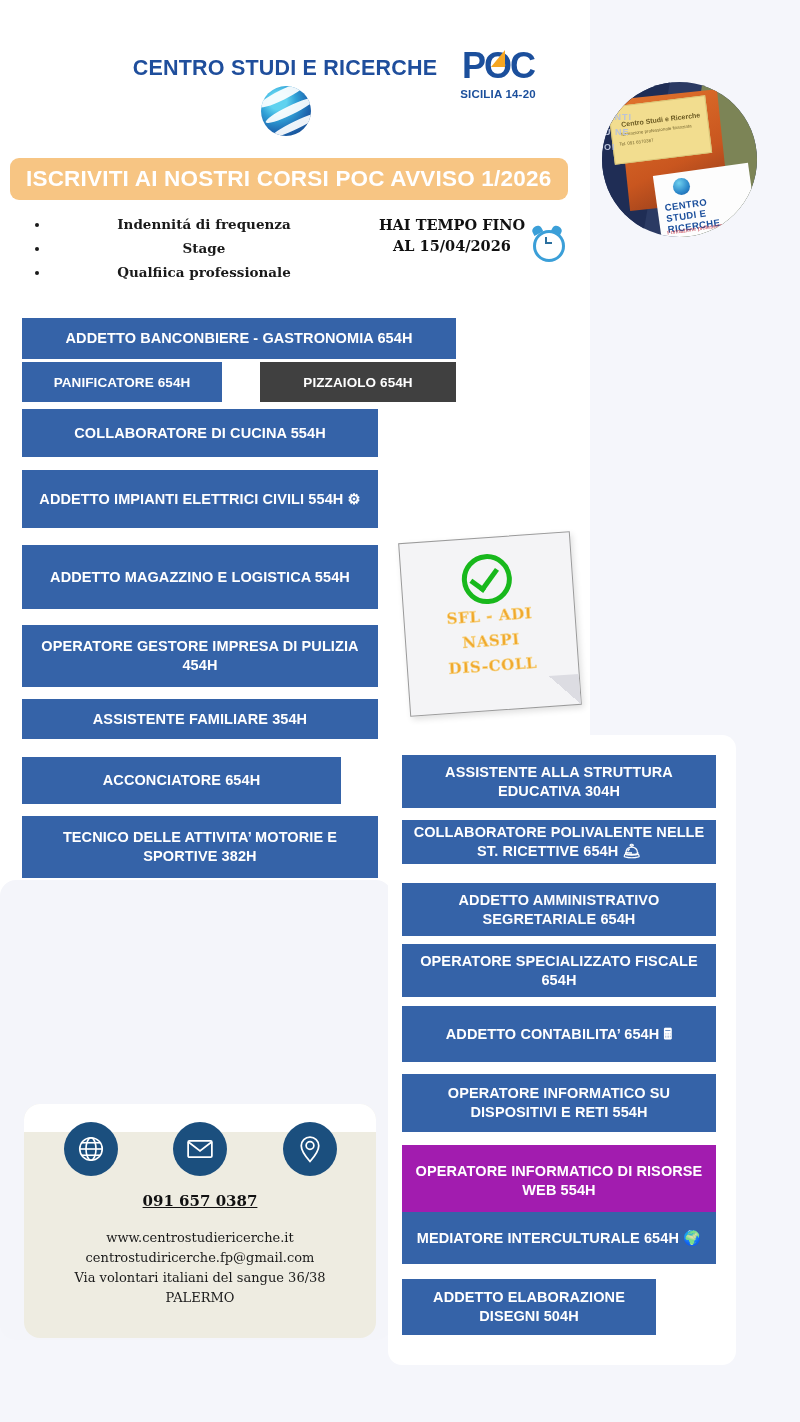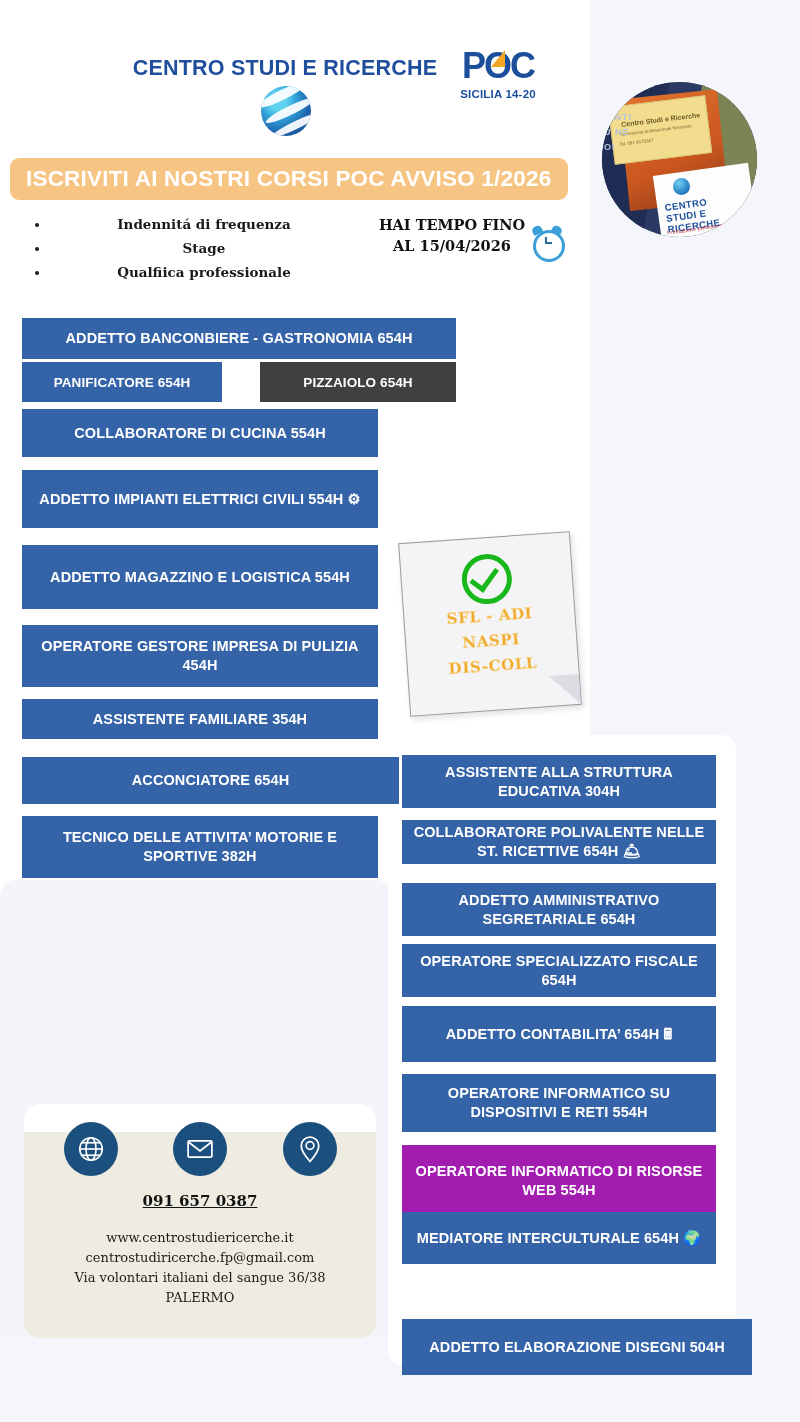--- a/index.html
+++ b/index.html
@@ -304,21 +304,21 @@
       </div>
       <div class="bar" style="left: 22px; top: 545px; width: 356px; height: 64px; background: rgb(53, 99, 168);">
         <span>ADDETTO MAGAZZINO E LOGISTICA 554H</span>
       </div>
       <div class="bar" style="left: 22px; top: 625px; width: 356px; height: 62px; background: rgb(53, 99, 168);">
         <span>OPERATORE GESTORE IMPRESA DI PULIZIA 454H</span>
       </div>
       <div class="bar" style="left: 22px; top: 699px; width: 356px; height: 40px; background: rgb(53, 99, 168);">
         <span>ASSISTENTE FAMILIARE 354H</span>
       </div>
-      <div class="bar" style="left: 22px; top: 757px; width: 377px; height: 47px; background: rgb(53, 99, 168);">
+      <div class="bar" style="left: 22px; top: 757px; width: 319px; height: 47px; background: rgb(53, 99, 168);">
         <span>ACCONCIATORE 654H</span>
       </div>
       <div class="bar" style="left: 22px; top: 816px; width: 356px; height: 62px; background: rgb(53, 99, 168);">
         <span>TECNICO DELLE ATTIVITA’ MOTORIE E SPORTIVE 382H</span>
       </div>
     </div>
   <div id="bars-right">
       <div class="bar" style="left: 402px; top: 755px; width: 314px; height: 53px; background: rgb(53, 99, 168);">
         <span>ASSISTENTE ALLA STRUTTURA EDUCATIVA 304H</span>
       </div>
@@ -336,21 +336,21 @@
       </div>
       <div class="bar" style="left: 402px; top: 1074px; width: 314px; height: 58px; background: rgb(53, 99, 168);">
         <span>OPERATORE INFORMATICO SU DISPOSITIVI E RETI 554H</span>
       </div>
       <div class="bar" style="left: 402px; top: 1145px; width: 314px; height: 72px; background: #a21caf;">
         <span>OPERATORE INFORMATICO DI RISORSE WEB  554H</span>
       </div>
       <div class="bar" style="left: 402px; top: 1212px; width: 314px; height: 52px; background: rgb(53, 99, 168);">
         <span>MEDIATORE INTERCULTURALE 654H 🌍</span>
       </div>
-      <div class="bar" style="left: 402px; top: 1279px; width: 350px; height: 56px; background: rgb(53, 99, 168); margin-top: 40px;">
+      <div class="bar" style="left: 402px; top: 1279px; width: 254px; height: 56px; background: rgb(53, 99, 168);">
         <span>ADDETTO ELABORAZIONE DISEGNI 504H</span>
       </div>
     </div>
 
   <div class="sticky">
     <div class="check-circle">
       <div class="check-mark"></div>
     </div>
     <div class="sticky-lines">
       <div>SFL - ADI</div>

